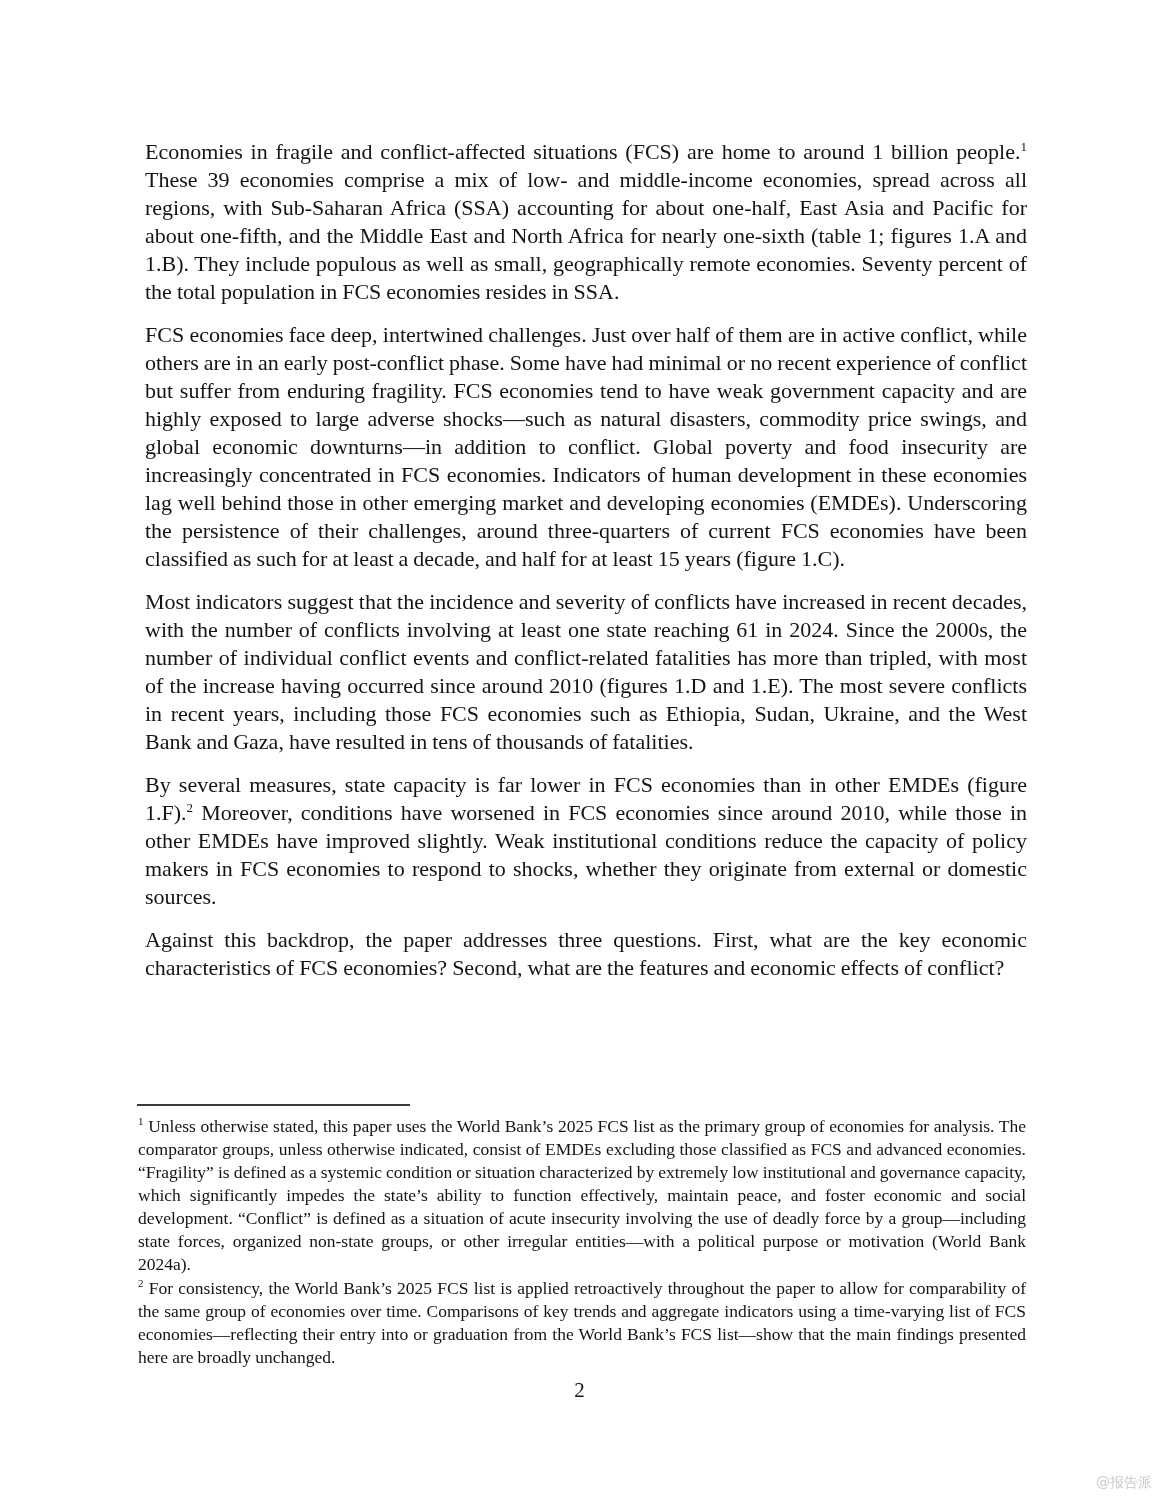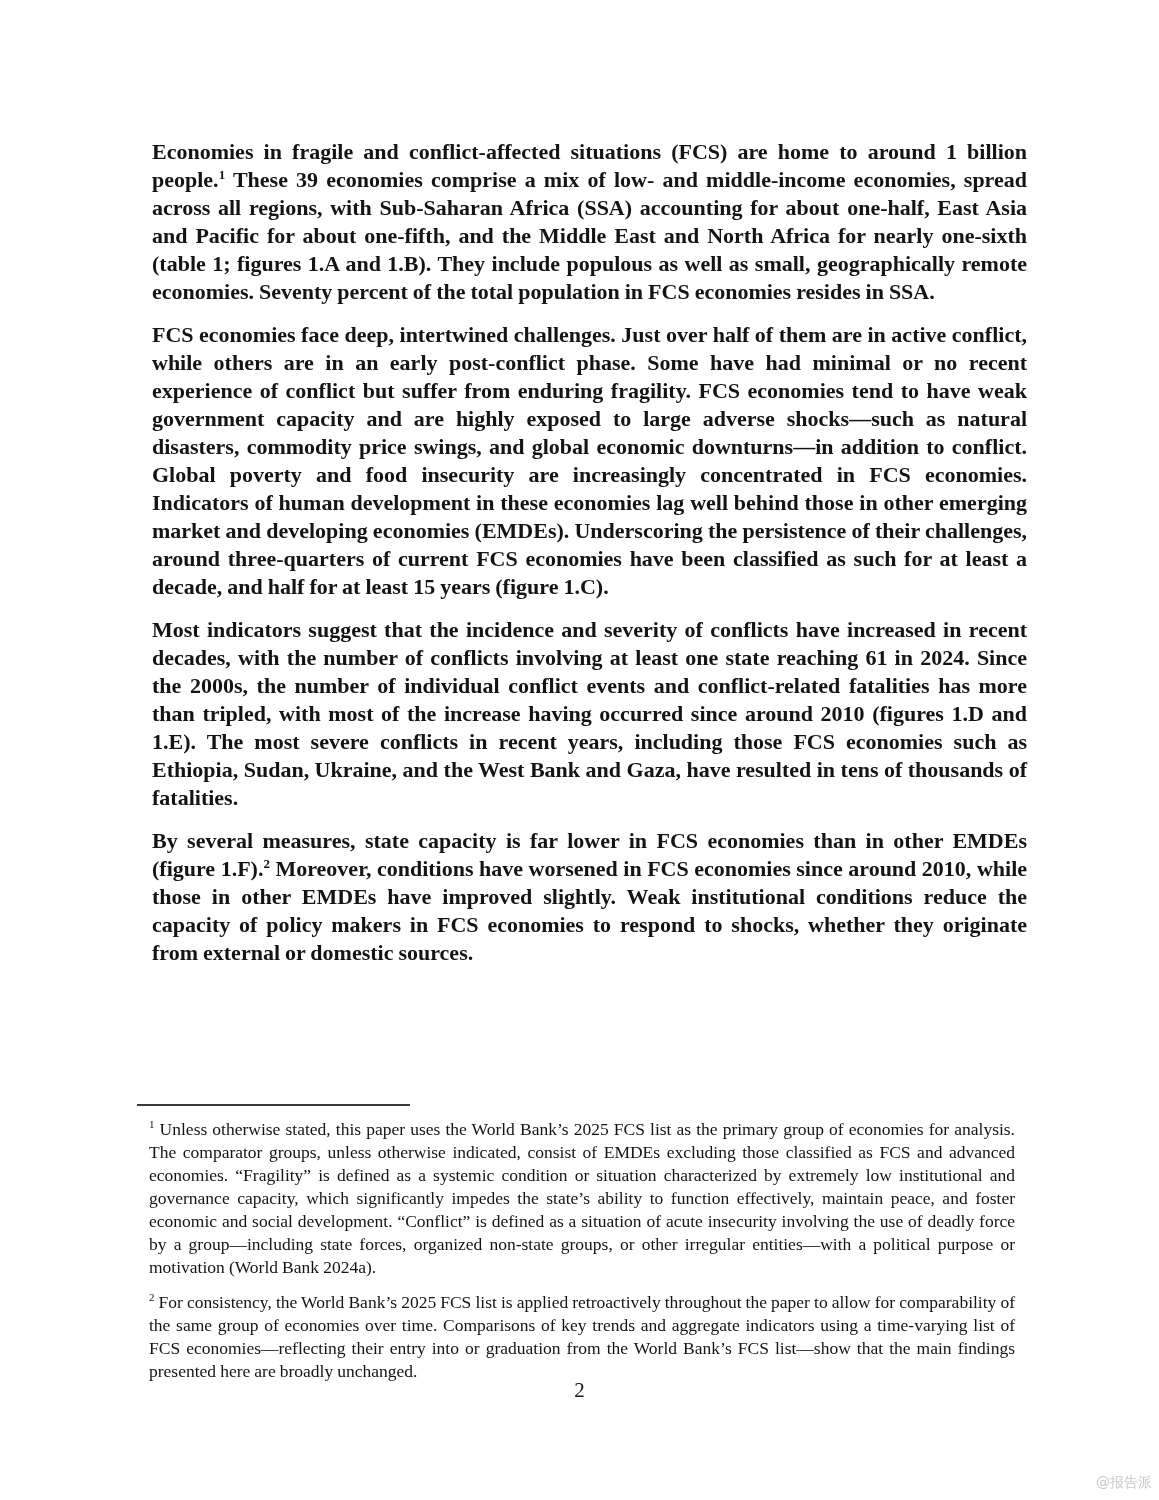--- a/index.html
+++ b/index.html
@@ -28,23 +28,22 @@
   .section-heading {
     font-size: 22px;
     font-weight: bold;
     line-height: 24px;
     margin: 0 0 28px 0;
   }
   .para {
     font-size: 22px;
     line-height: 28px;
     text-align: justify;
-    margin: 0 0 15px 15px;
+    margin: 0 0 15px 8px;
     word-spacing: -0.5px;
-    font-weight: bold;
   }
   .para sup {
     font-size: 13px;
     line-height: 0;
     vertical-align: super;
   }
   .footnote-block {
     position: absolute;
     top: 1104px;
     left: 137px;
@@ -53,21 +52,21 @@
   .footnote-separator {
     width: 273px;
     height: 0;
     border-top: 2px solid #3a3a3a;
     margin: 0 0 9px 0;
   }
   .footnote {
     font-size: 17.5px;
     line-height: 23px;
     text-align: justify;
-    margin: 12px;
+    margin: 1px;
     word-spacing: -0.3px;
   }
   .footnote sup {
     font-size: 11px;
     line-height: 0;
     vertical-align: super;
   }
   .page-number {
     position: absolute;
     top: 1378px;
@@ -95,20 +94,21 @@
 
 
     <p class="para"><span>Economies in fragile and conflict-affected situations (FCS) are home to around 1 billion people.</span><sup>1</sup> <span>These 39 economies comprise a mix of low- and middle-income economies, spread across all regions, with Sub-Saharan Africa (SSA) accounting for about one-half, East Asia and Pacific for about one-fifth, and the Middle East and North Africa for nearly one-sixth (table 1; figures 1.A and 1.B). They include populous as well as small, geographically remote economies. Seventy percent of the total population in FCS economies resides in SSA.</span></p>
 
     <p class="para">FCS economies face deep, intertwined challenges. Just over half of them are in active conflict, while others are in an early post-conflict phase. Some have had minimal or no recent experience of conflict but suffer from enduring fragility. FCS economies tend to have weak government capacity and are highly exposed to large adverse shocks—such as natural disasters, commodity price swings, and global economic downturns—in addition to conflict. Global poverty and food insecurity are increasingly concentrated in FCS economies. Indicators of human development in these economies lag well behind those in other emerging market and developing economies (EMDEs). Underscoring the persistence of their challenges, around three-quarters of current FCS economies have been classified as such for at least a decade, and half for at least 15 years (figure 1.C).</p>
 
     <p class="para">Most indicators suggest that the incidence and severity of conflicts have increased in recent decades, with the number of conflicts involving at least one state reaching 61 in 2024. Since the 2000s, the number of individual conflict events and conflict-related fatalities has more than tripled, with most of the increase having occurred since around 2010 (figures 1.D and 1.E). The most severe conflicts in recent years, including those FCS economies such as Ethiopia, Sudan, Ukraine, and the West Bank and Gaza, have resulted in tens of thousands of fatalities.</p>
 
     <p class="para"><span>By several measures, state capacity is far lower in FCS economies than in other EMDEs (figure 1.F).</span><sup>2</sup> <span>Moreover, conditions have worsened in FCS economies since around 2010, while those in other EMDEs have improved slightly. Weak institutional conditions reduce the capacity of policy makers in FCS economies to respond to shocks, whether they originate from external or domestic sources.</span></p>
 
+    <p class="para">Against this backdrop, the paper addresses three questions. First, what are the key economic characteristics of FCS economies? Second, what are the features and economic effects of conflict?</p>
 
   </div>
 
   <div class="footnote-block">
 
     <div class="footnote-separator"></div>
 
     <p class="footnote"><sup>1</sup> <span>Unless otherwise stated, this paper uses the World Bank’s 2025 FCS list as the primary group of economies for analysis. The comparator groups, unless otherwise indicated, consist of EMDEs excluding those classified as FCS and advanced economies. “Fragility” is defined as a systemic condition or situation characterized by extremely low institutional and governance capacity, which significantly impedes the state’s ability to function effectively, maintain peace, and foster economic and social development. “Conflict” is defined as a situation of acute insecurity involving the use of deadly force by a group—including state forces, organized non-state groups, or other irregular entities—with a political purpose or motivation (World Bank 2024a).</span></p>
 
     <p class="footnote"><sup>2</sup> <span>For consistency, the World Bank’s 2025 FCS list is applied retroactively throughout the paper to allow for comparability of the same group of economies over time. Comparisons of key trends and aggregate indicators using a time-varying list of FCS economies—reflecting their entry into or graduation from the World Bank’s FCS list—show that the main findings presented here are broadly unchanged.</span></p>

